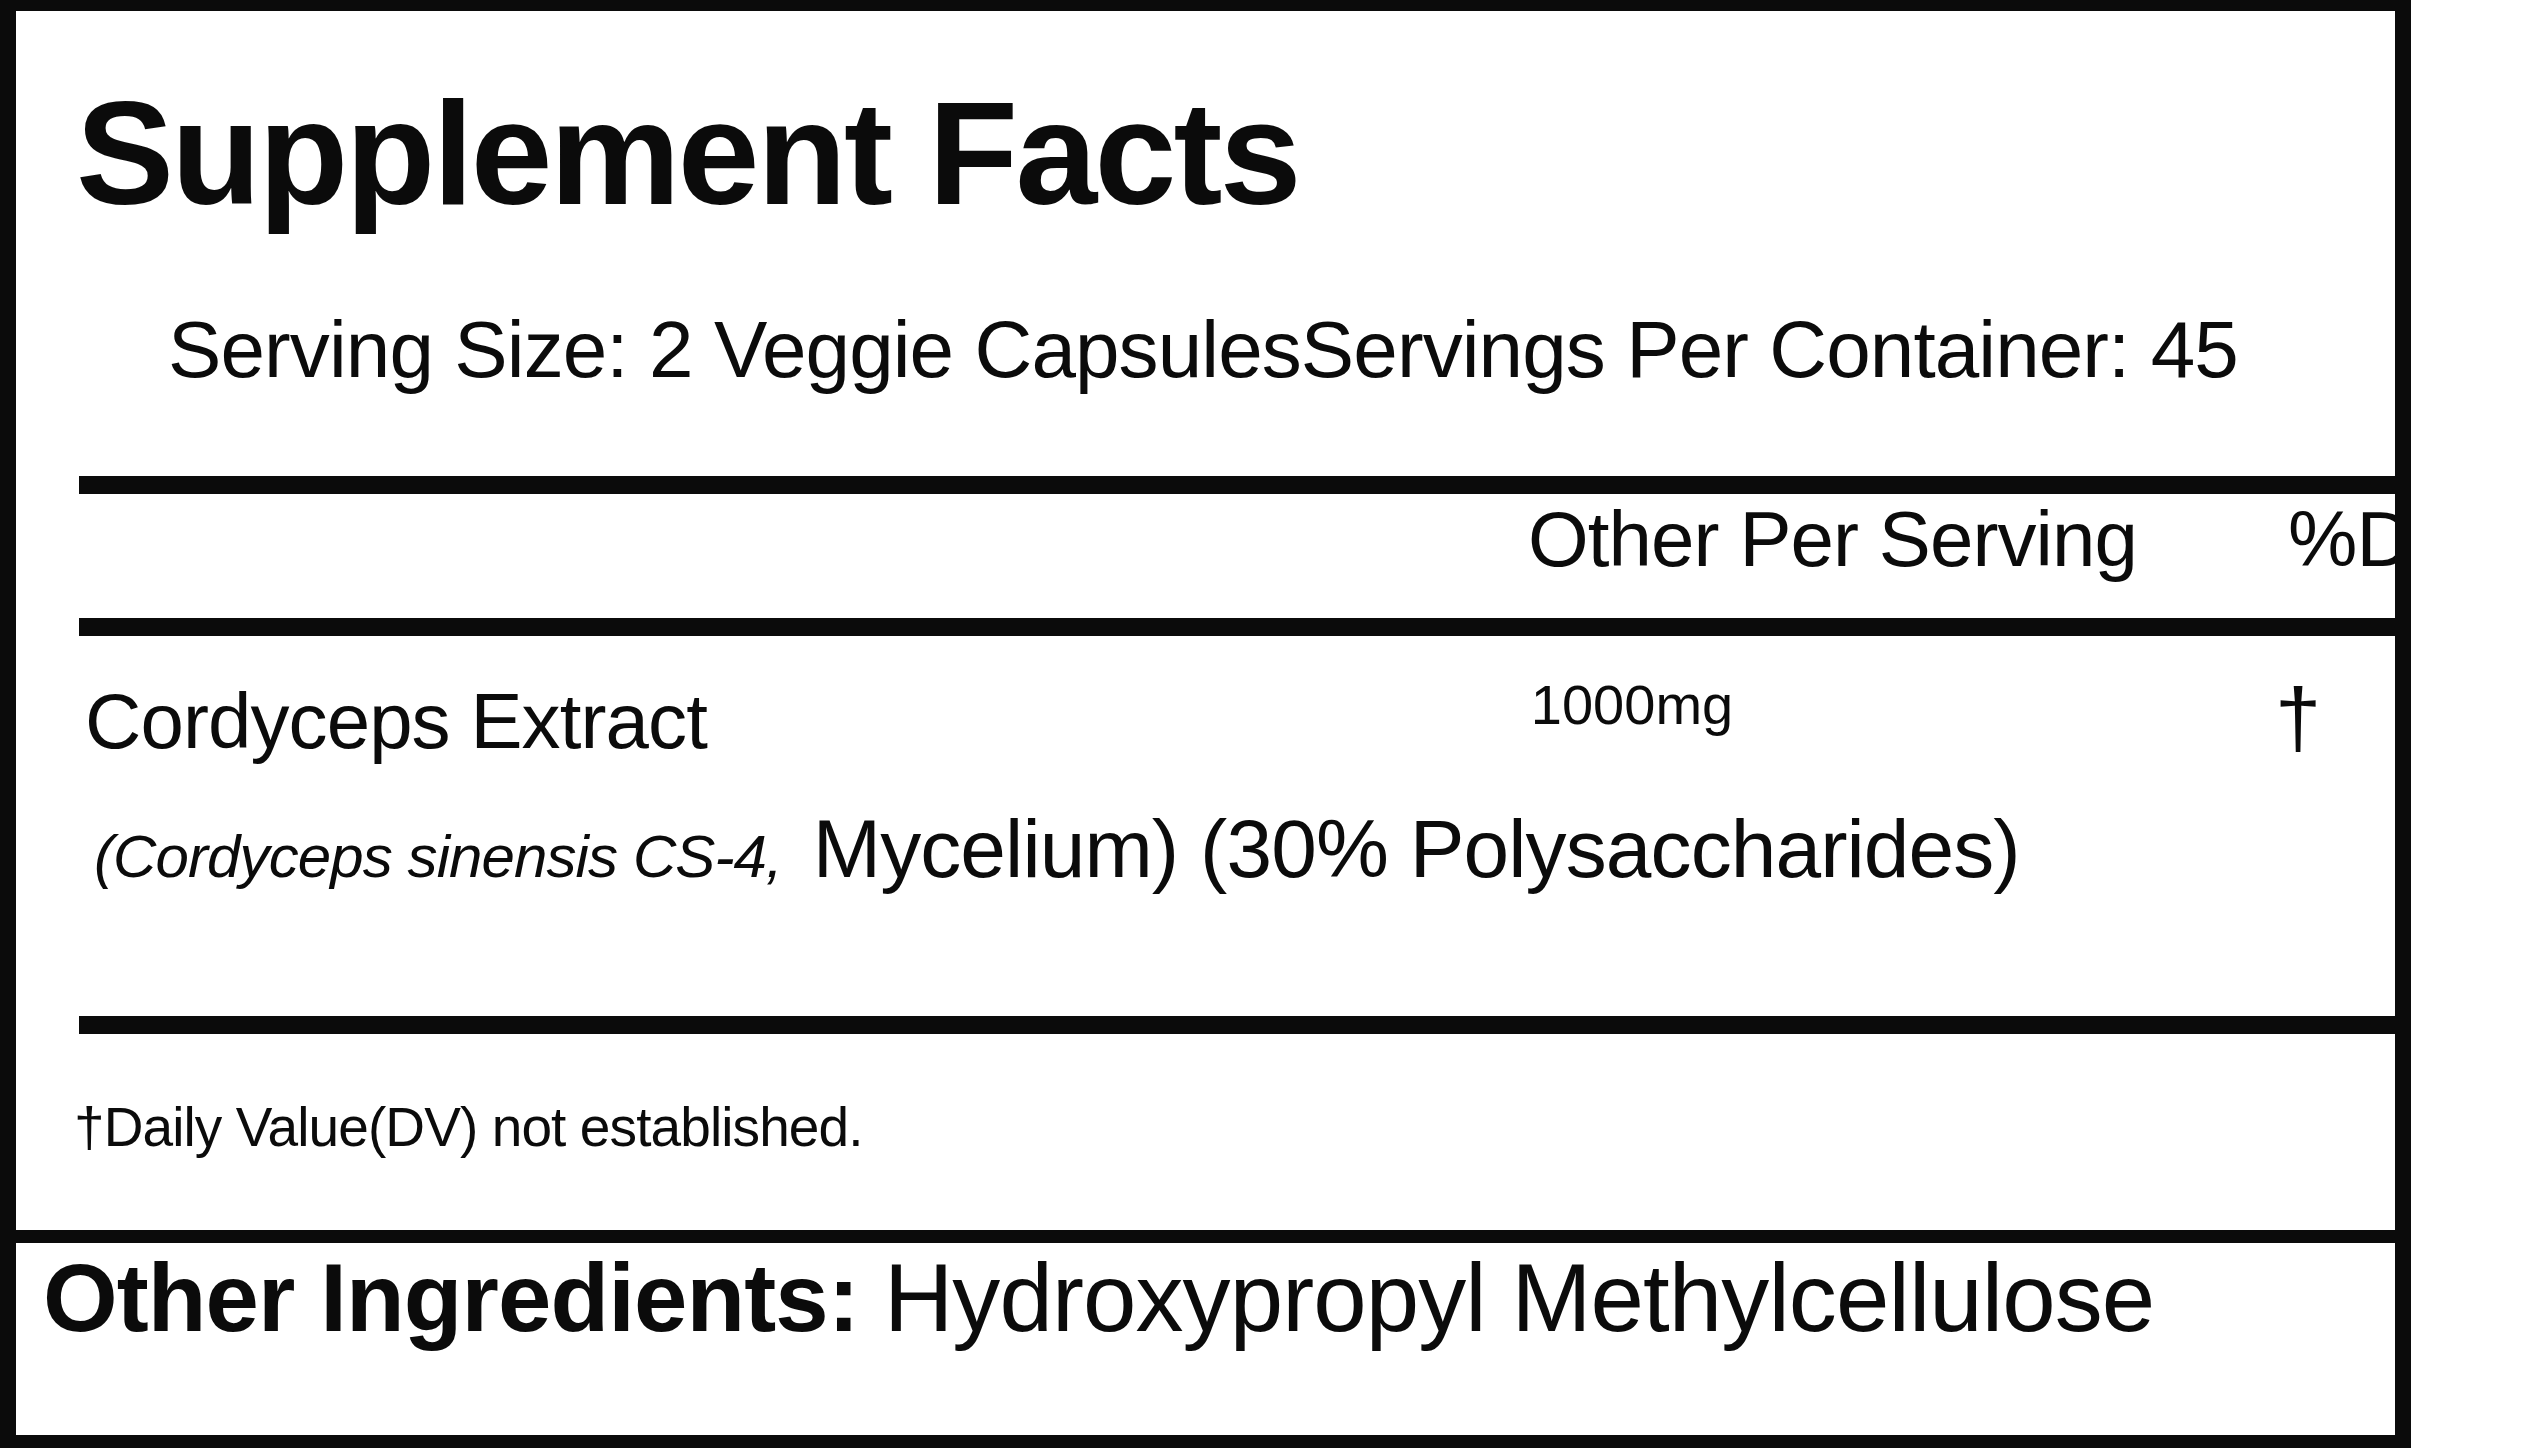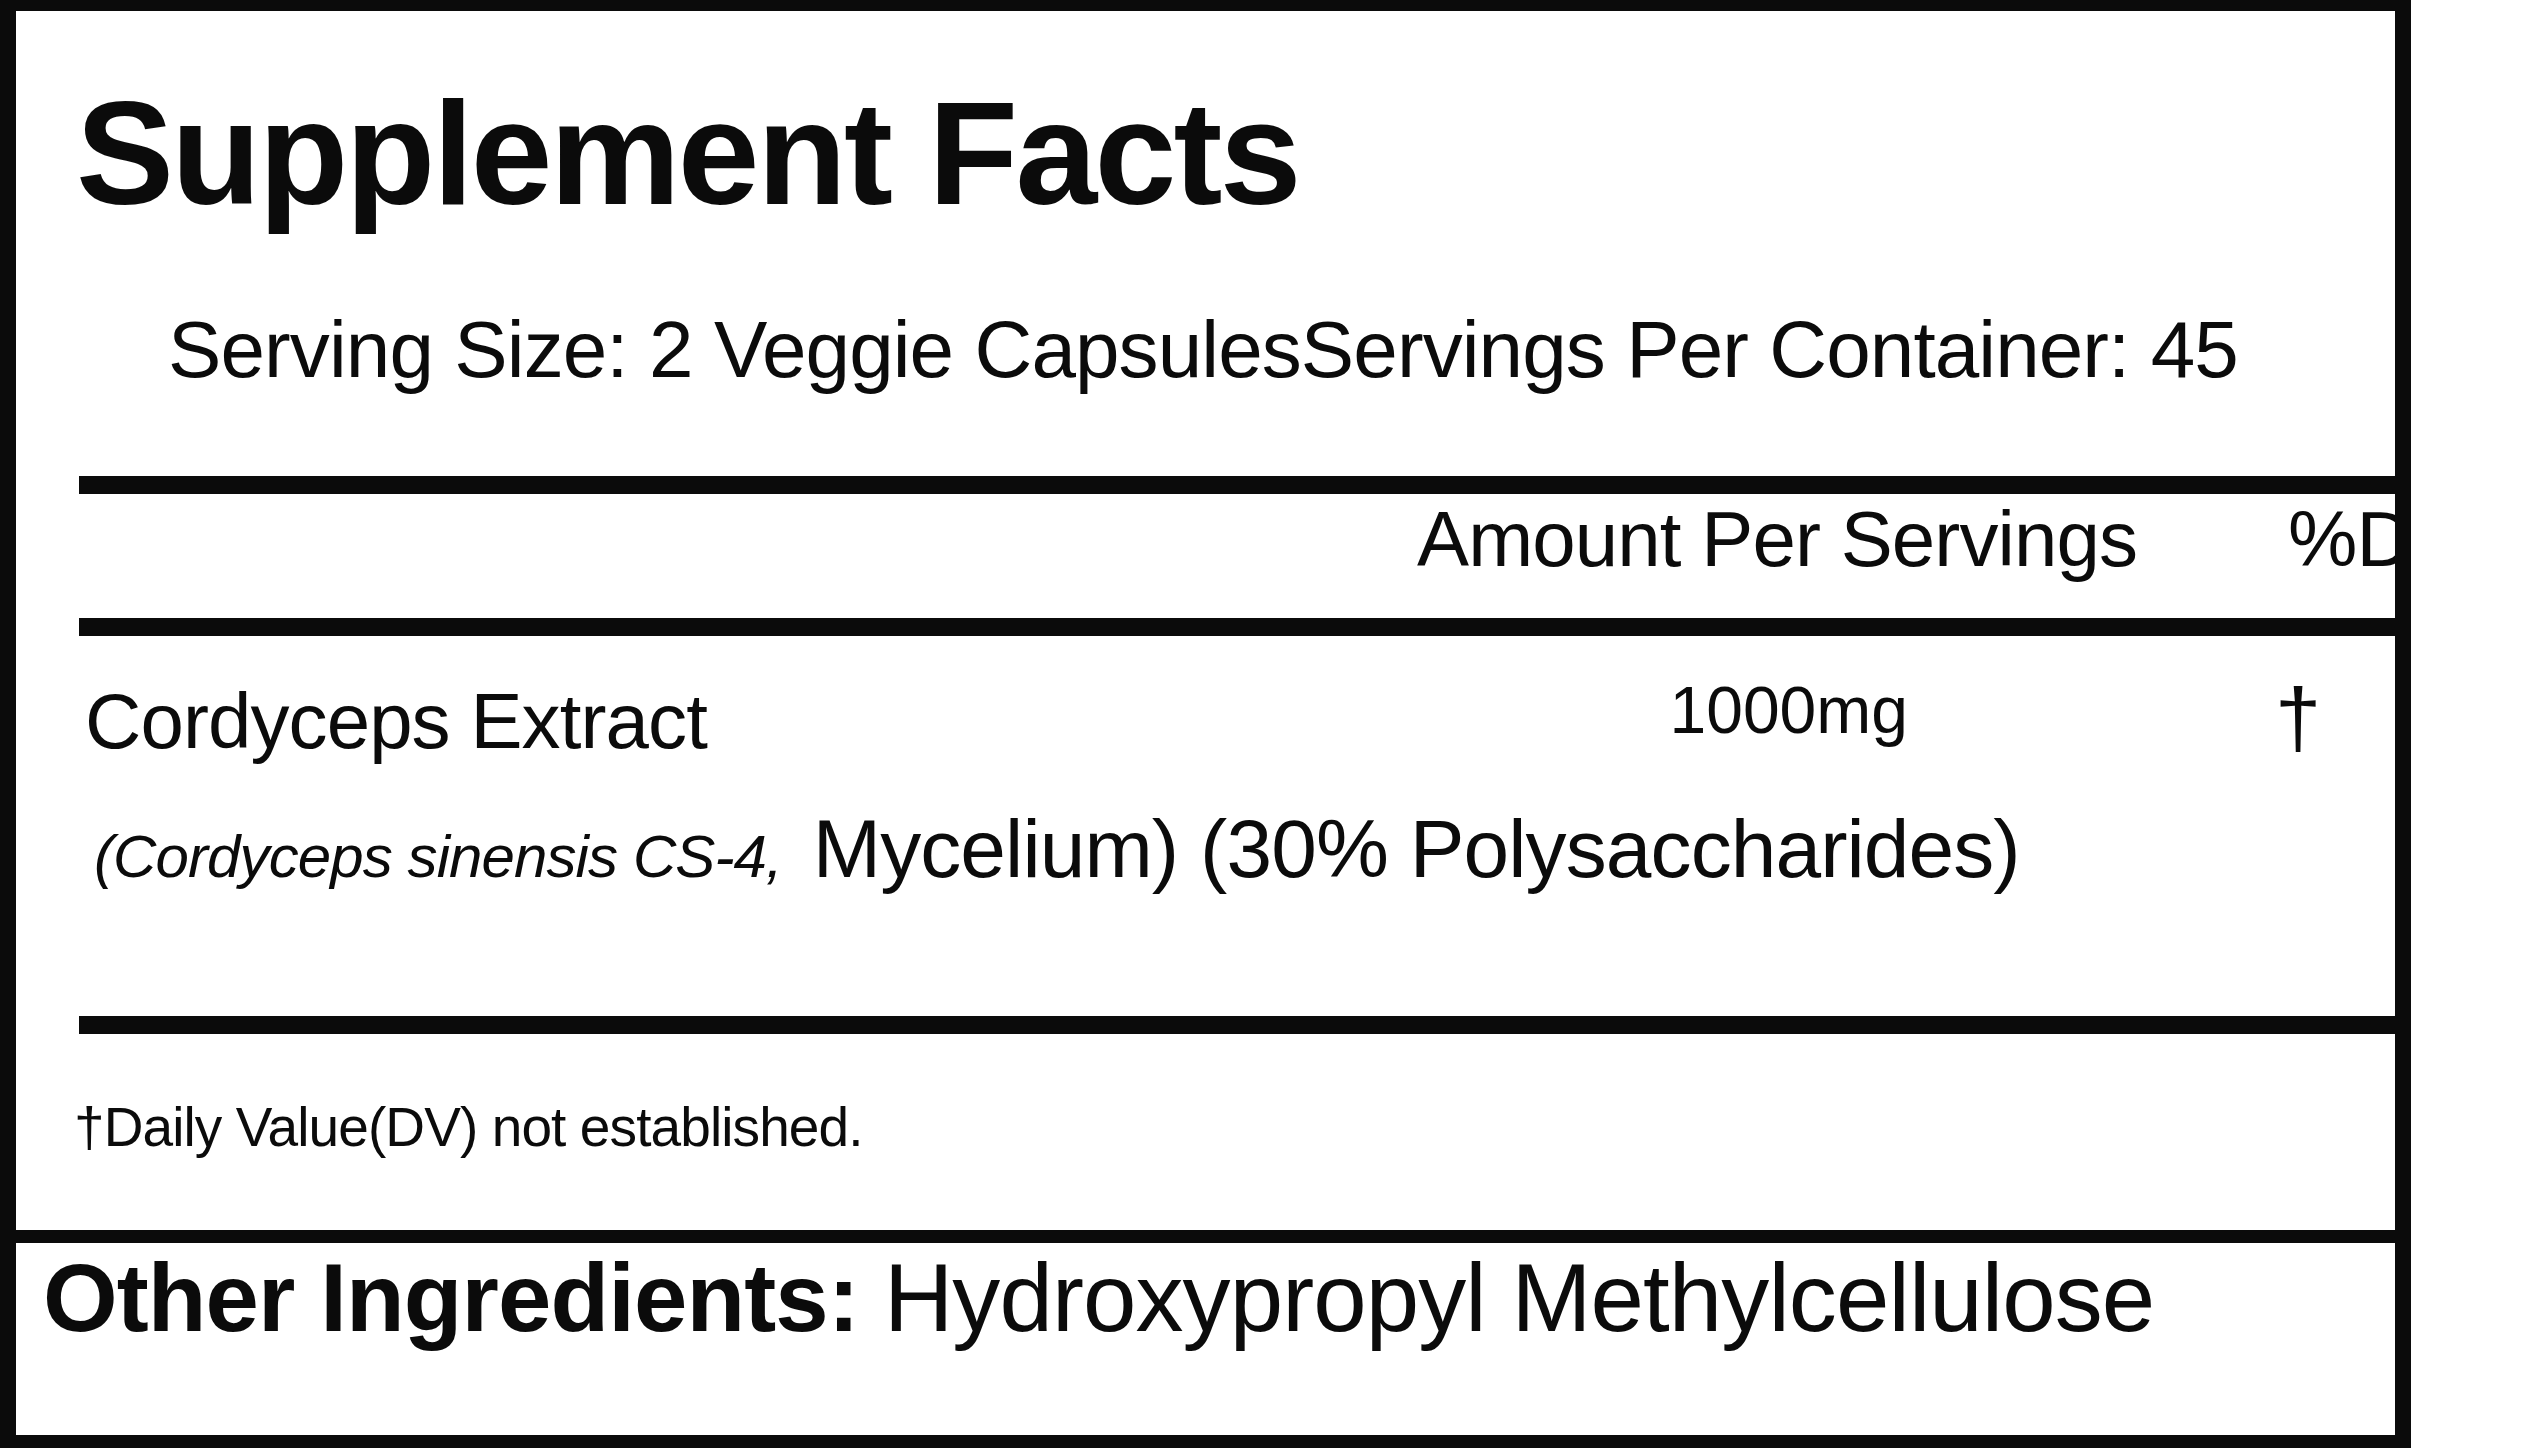--- a/index.html
+++ b/index.html
@@ -49,21 +49,21 @@
   .rule-1 { top: 465px; }
   .rule-2 { top: 607px; }
   .rule-3 { top: 1005px; }
 
   .header-row { top: 489px; left: 0; width: 2492px; height: 109px; }
   .header-amount { position: absolute; right: 371px; top: 0; font-size: 78px; letter-spacing: -0.9px; }
   .header-dv { position: absolute; right: 45px; top: 0; font-size: 78px; letter-spacing: -0.9px; }
 
   .ingredient-row { top: 666px; left: 0; width: 2492px; height: 118px; }
   .ing-name { position: absolute; left: 69px; top: 5.4px; font-size: 78px; letter-spacing: -0.9px; }
-  .ing-amount { position: absolute; left: 1340px; width: 552px; top: 0; font-size: 66px; text-align: right; }
+  .ing-amount { position: absolute; left: 1340px; width: 552px; top: 0; font-size: 56px; text-align: center; }
   .ing-dv { position: absolute; left: 2146px; width: 272px; top: 0; font-size: 83px; text-align: center; }
 
   .ingredient-detail { top: 797px; left: 78px; }
   .detail-italic { font-style: italic; font-size: 60px; letter-spacing: -0.9px; }
   .detail-regular { font-size: 82px; letter-spacing: -0.9px; margin-left: 31px; }
 
   .footnote { top: 1042px; left: 58px; font-size: 55px; letter-spacing: -0.9px; margin-top: 47px; }
 
   .section-divider {
     position: absolute;
@@ -84,21 +84,21 @@
   <h1 class="abs title">Supplement Facts</h1>
 
   <div class="abs serving-row">
     <span>Serving Size: 2 Veggie Capsules</span>
     <span>Servings Per Container: 45</span>
   </div>
 
   <div class="rule rule-1"></div>
 
   <div class="abs header-row">
-    <span class="header-amount">Amount Per Servings</span>
+    <span class="header-amount">Other Per Serving</span>
     <span class="header-dv">%DV</span>
   </div>
 
   <div class="rule rule-2"></div>
 
   <div class="abs ingredient-row">
     <span class="ing-name">Cordyceps Extract</span>
     <span class="ing-amount">1000mg</span>
     <span class="ing-dv">†</span>
   </div>

